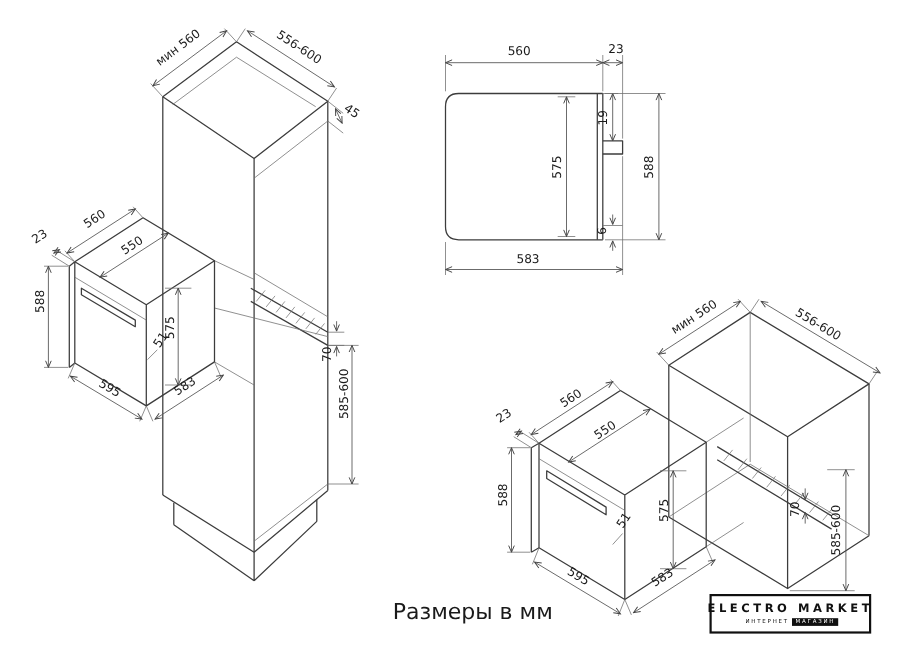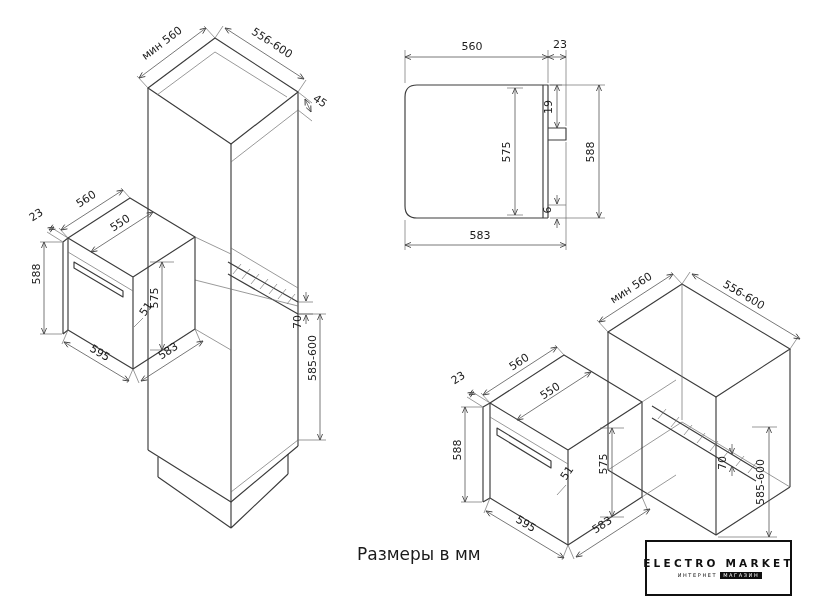--- a/index.html
+++ b/index.html
@@ -4,22 +4,22 @@
 <style>
   html,body{margin:0;padding:0;background:#ffffff;}
   body{width:824px;height:600px;position:relative;overflow:hidden;
        font-family:"DejaVu Sans", sans-serif;}
   svg{position:absolute;left:0;top:0;}
   .edge { stroke:#3c3c3c; stroke-width:1.15; fill:none; stroke-linejoin:round; }
   .thin { stroke:#6f6f6f; stroke-width:0.7; fill:none; }
   .dim  { stroke:#565656; stroke-width:0.8; fill:none; }
   .hatch{ stroke:#7a7a7a; stroke-width:0.7; fill:none; }
   .lbl  { font:11px "DejaVu Sans", sans-serif; fill:#1b1b1b; }
-  .caption{position:absolute;left:357px;top:544px;font-size:17px;color:#1a1a1a;}
-  .logo{position:absolute;left:645px;top:540px;width:147px;height:56px;
+  .caption{position:absolute;left:357px;top:544px;font-size:20px;color:#1a1a1a;}
+  .logo{position:absolute;left:645px;top:540px;width:147px;height:36px;
         border:2px solid #101010;box-sizing:border-box;display:flex;
         flex-direction:column;align-items:center;justify-content:center;gap:3px;
         background:#fff;}
   .logo-line1{font-size:10.5px;font-weight:bold;letter-spacing:3.2px;
               color:#101010;white-space:nowrap;}
   .logo-line2{display:flex;align-items:stretch;font-size:5px;letter-spacing:1.6px;
               color:#101010;line-height:7px;}
   .logo-line2 .inv{background:#101010;color:#ffffff;padding:0 3px;}
   .logo-line2 .pln{padding:0 3px;}
 </style>

